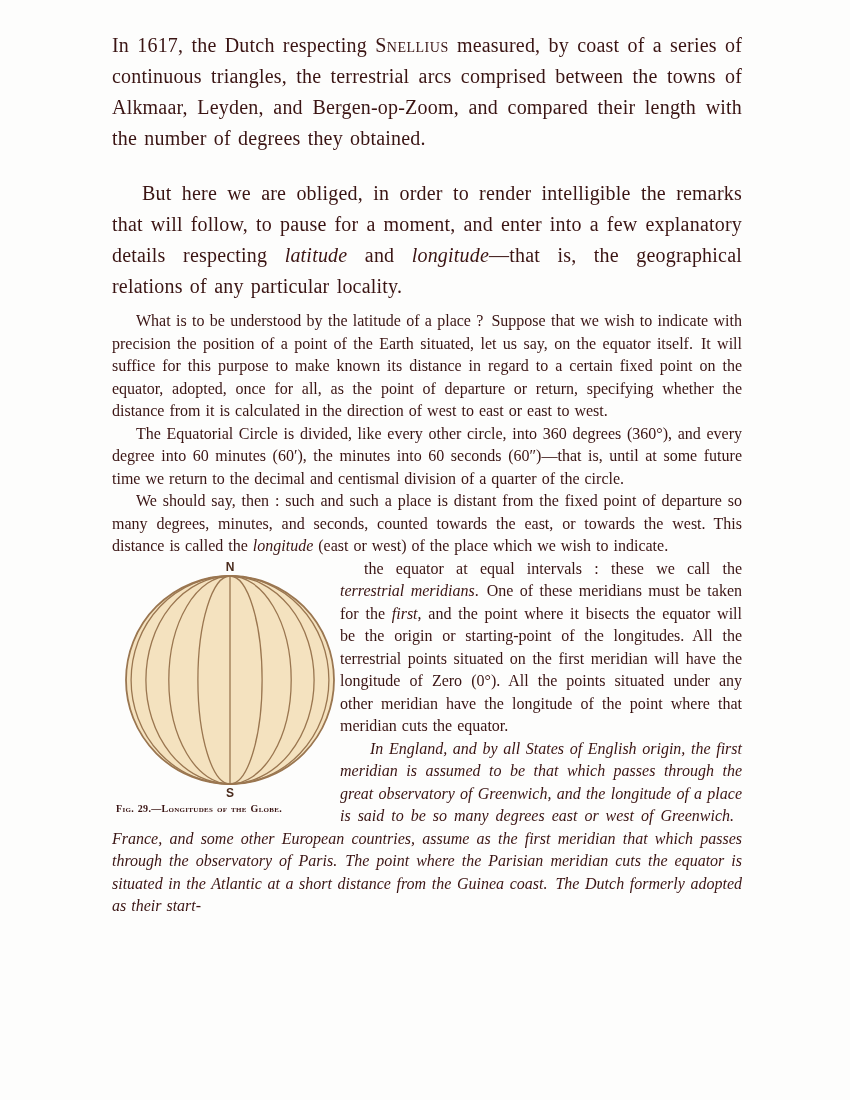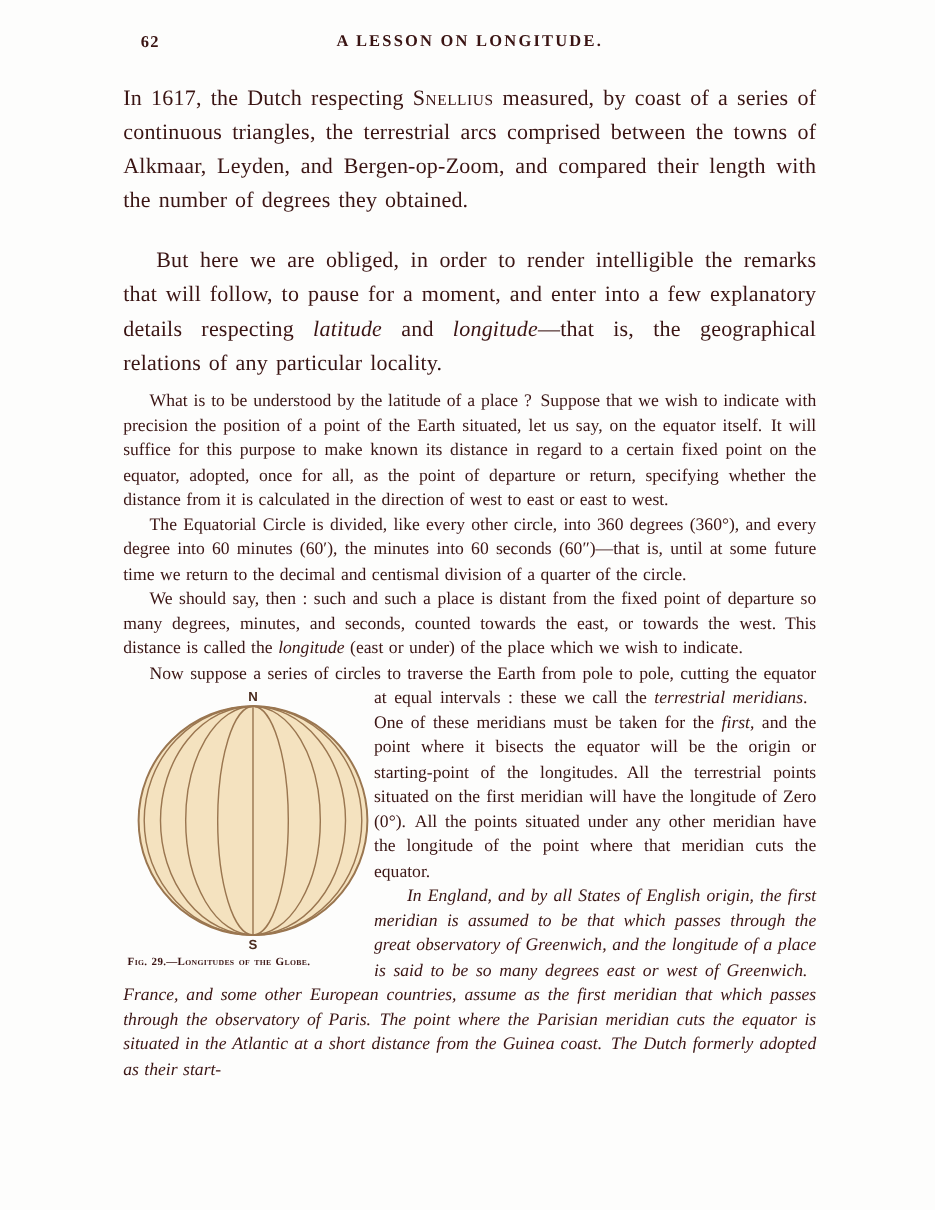--- a/index.html
+++ b/index.html
@@ -108,36 +108,32 @@
     white-space: nowrap;
     color: var(--text, #3a1413);
   }
 </style>
 </head>
 <body>
 
 <div class="page">
   <div class="content">
 
-    <div class="running-head">
-      <span class="page-num">62</span>
-      <span class="head-title">A LESSON ON LONGITUDE.</span>
-    </div>
 
     <p class="para-lg mb-lg"><span>In 1617, the Dutch respecting </span><span class="sc">Snellius</span><span> measured, by coast of a series of continuous triangles, the terrestrial arcs comprised between the towns of Alkmaar, Leyden, and Bergen-op-Zoom, and compared their length with the number of degrees they obtained.</span></p>
 
     <p class="para-lg indent-lg mb-sm"><span>But here we are obliged, in order to render intelligible the remarks that will follow, to pause for a moment, and enter into a few explanatory details respecting </span><em>latitude</em><span> and </span><em>longitude</em><span>—that is, the geographical relations of any particular locality.</span></p>
 
     <p class="para-sm"><span>What is to be understood by the latitude of a place ? Suppose that we wish to indicate with precision the position of a point of the Earth situated, let us say, on the equator itself. It will suffice for this purpose to make known its distance in regard to a certain fixed point on the equator, adopted, once for all, as the point of departure or return, specifying whether the distance from it is calculated in the direction of west to east or east to west.</span></p>
 
     <p class="para-sm"><span>The Equatorial Circle is divided, like every other circle, into 360 degrees (360°), and every degree into 60 minutes (60′), the minutes into 60 seconds (60″)—that is, until at some future time we return to the decimal and centismal division of a quarter of the circle.</span></p>
 
-    <p class="para-sm"><span>We should say, then : such and such a place is distant from the fixed point of departure so many degrees, minutes, and seconds, counted towards the east, or towards the west. This distance is called the </span><em>longitude</em><span> (east or under) of the place which we wish to indicate.</span></p>
+    <p class="para-sm"><span>We should say, then : such and such a place is distant from the fixed point of departure so many degrees, minutes, and seconds, counted towards the east, or towards the west. This distance is called the </span><em>longitude</em><span> (east or west) of the place which we wish to indicate.</span></p>
 
-    <p class="para-sm"><span>Now suppose a series of circles to traverse the Earth from pole to pole, cutting</span>
+    <p class="para-sm">
 <span class="globe-figure">
           <span class="pole-label">N</span>
           <svg class="globe-svg" viewBox="0 0 212 212" xmlns="http://www.w3.org/2000/svg">
             <circle class="globe-outline" cx="106" cy="106" r="104"></circle>
             <line x1="106" y1="3" x2="106" y2="209" class="meridian"></line>
             <ellipse cx="106" cy="106" rx="32.1" ry="104" class="meridian"></ellipse>
             <ellipse cx="106" cy="106" rx="61.2" ry="104" class="meridian"></ellipse>
             <ellipse cx="106" cy="106" rx="84.1" ry="104" class="meridian"></ellipse>
             <ellipse cx="106" cy="106" rx="98.9" ry="104" class="meridian"></ellipse>
           </svg>

